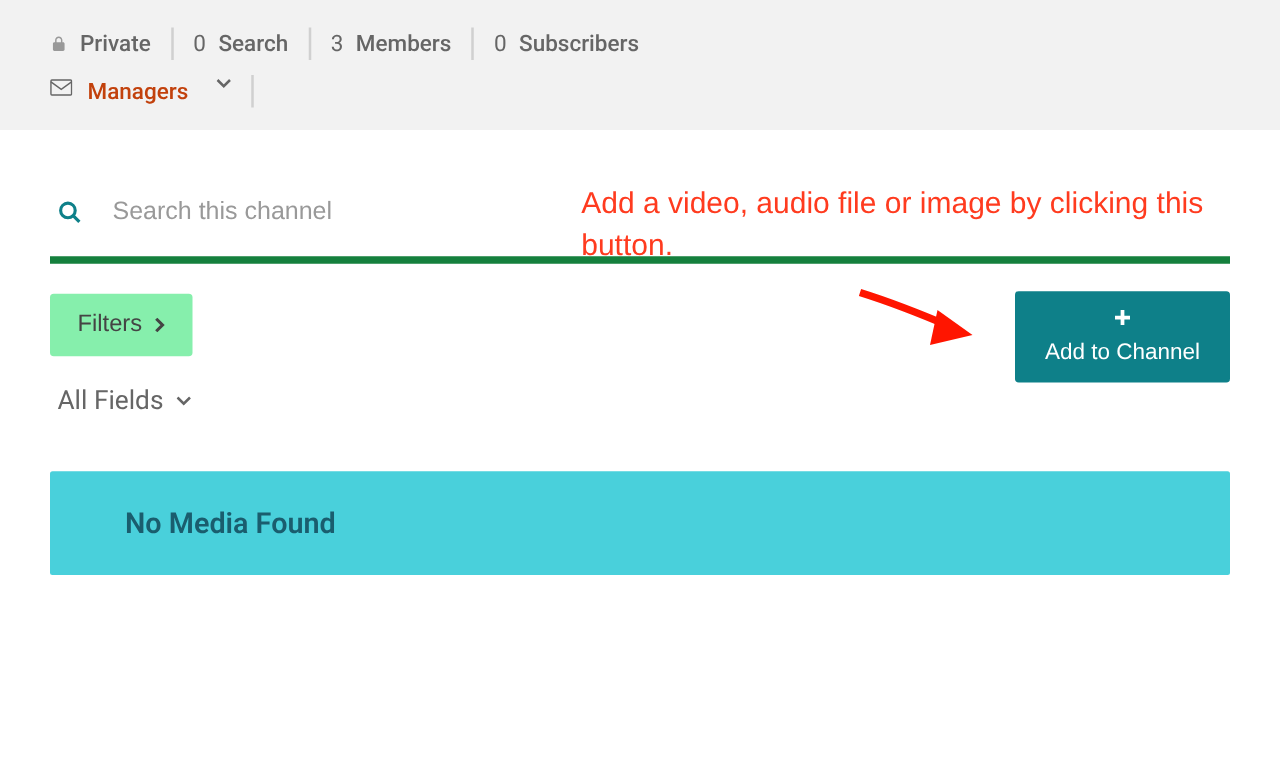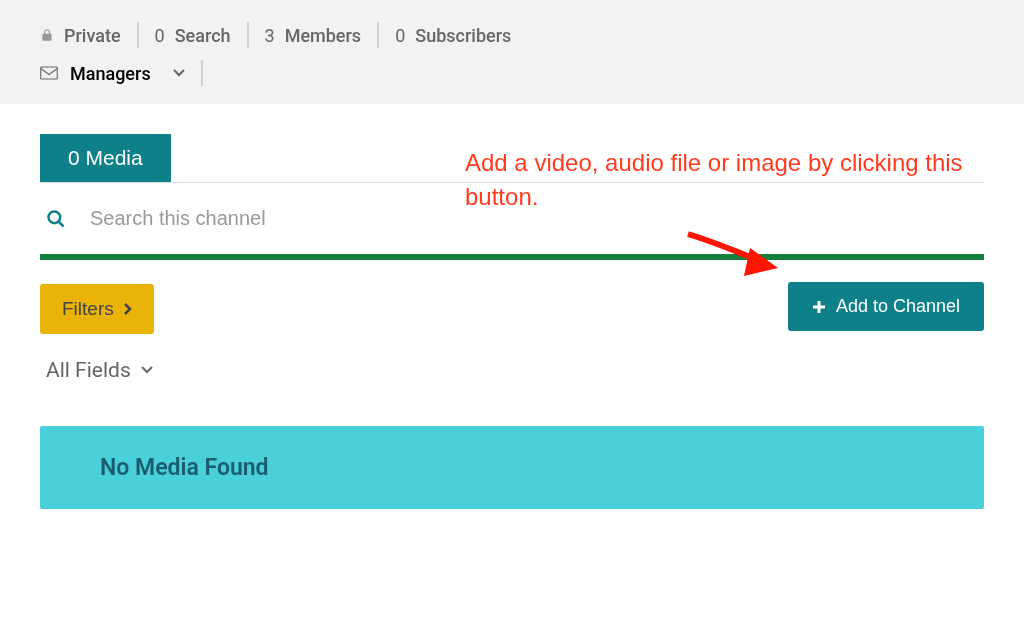--- a/index.html
+++ b/index.html
@@ -76,24 +76,23 @@
       width: 12px;
       height: 8px;
       stroke: #666;
       stroke-width: 2;
       fill: none;
       margin-left: 10px;
     }
     
     .managers-item {
       display: flex;
-      align-items: center;
       gap: 12px;
       font-size: 18px;
-      color: #000000;
+      color: #c2410c;
       font-weight: 500;
       cursor: pointer;
     }
     
     .content {
       padding: 30px 40px 0 40px;
       position: relative;
     }
     
     .tab-container {
@@ -142,21 +141,21 @@
     
     .controls-row {
       display: flex;
       align-items: center;
       gap: 20px;
       padding: 24px 0;
       position: relative;
     }
     
     .filters-btn {
-      background: #eab308;
+      background: #86efac;
       border: none;
       padding: 14px 22px;
       font-size: 19px;
       color: #444;
       font-weight: 400;
       display: flex;
       align-items: center;
       gap: 10px;
       cursor: pointer;
       border-radius: 3px;
@@ -204,20 +203,21 @@
       color: #fff;
       border: none;
       padding: 14px 24px;
       font-size: 18px;
       font-weight: 400;
       display: flex;
       align-items: center;
       gap: 10px;
       cursor: pointer;
       border-radius: 3px;
+      flex-direction: column;
     }
     
     .plus-icon {
       width: 14px;
       height: 14px;
       stroke: #fff;
       stroke-width: 3;
       fill: none;
     }
     
@@ -295,23 +295,20 @@
 
   <div class="annotation">Add a video, audio file or image by clicking this button.</div>
 
   <div class="arrow-container">
     <svg width="110" height="60" viewBox="0 0 110 60">
       <path d="M8 8 Q 40 18 82 36" stroke="#ff1500" stroke-width="6" fill="none"></path>
       <path d="M70 22 L98 42 L64 50 Z" fill="#ff1500"></path>
     </svg>
   </div>
 
-  <div class="tab-container">
-    <button class="tab">0 Media</button>
-  </div>
 
   <div class="search-container">
     <svg class="search-icon" viewBox="0 0 24 24">
       <circle cx="10" cy="10" r="7"></circle>
       <path d="M15 15 L21 21"></path>
     </svg>
     <input class="search-input" type="text" placeholder="Search this channel" style="">
   </div>
 
   <div class="controls-row">

